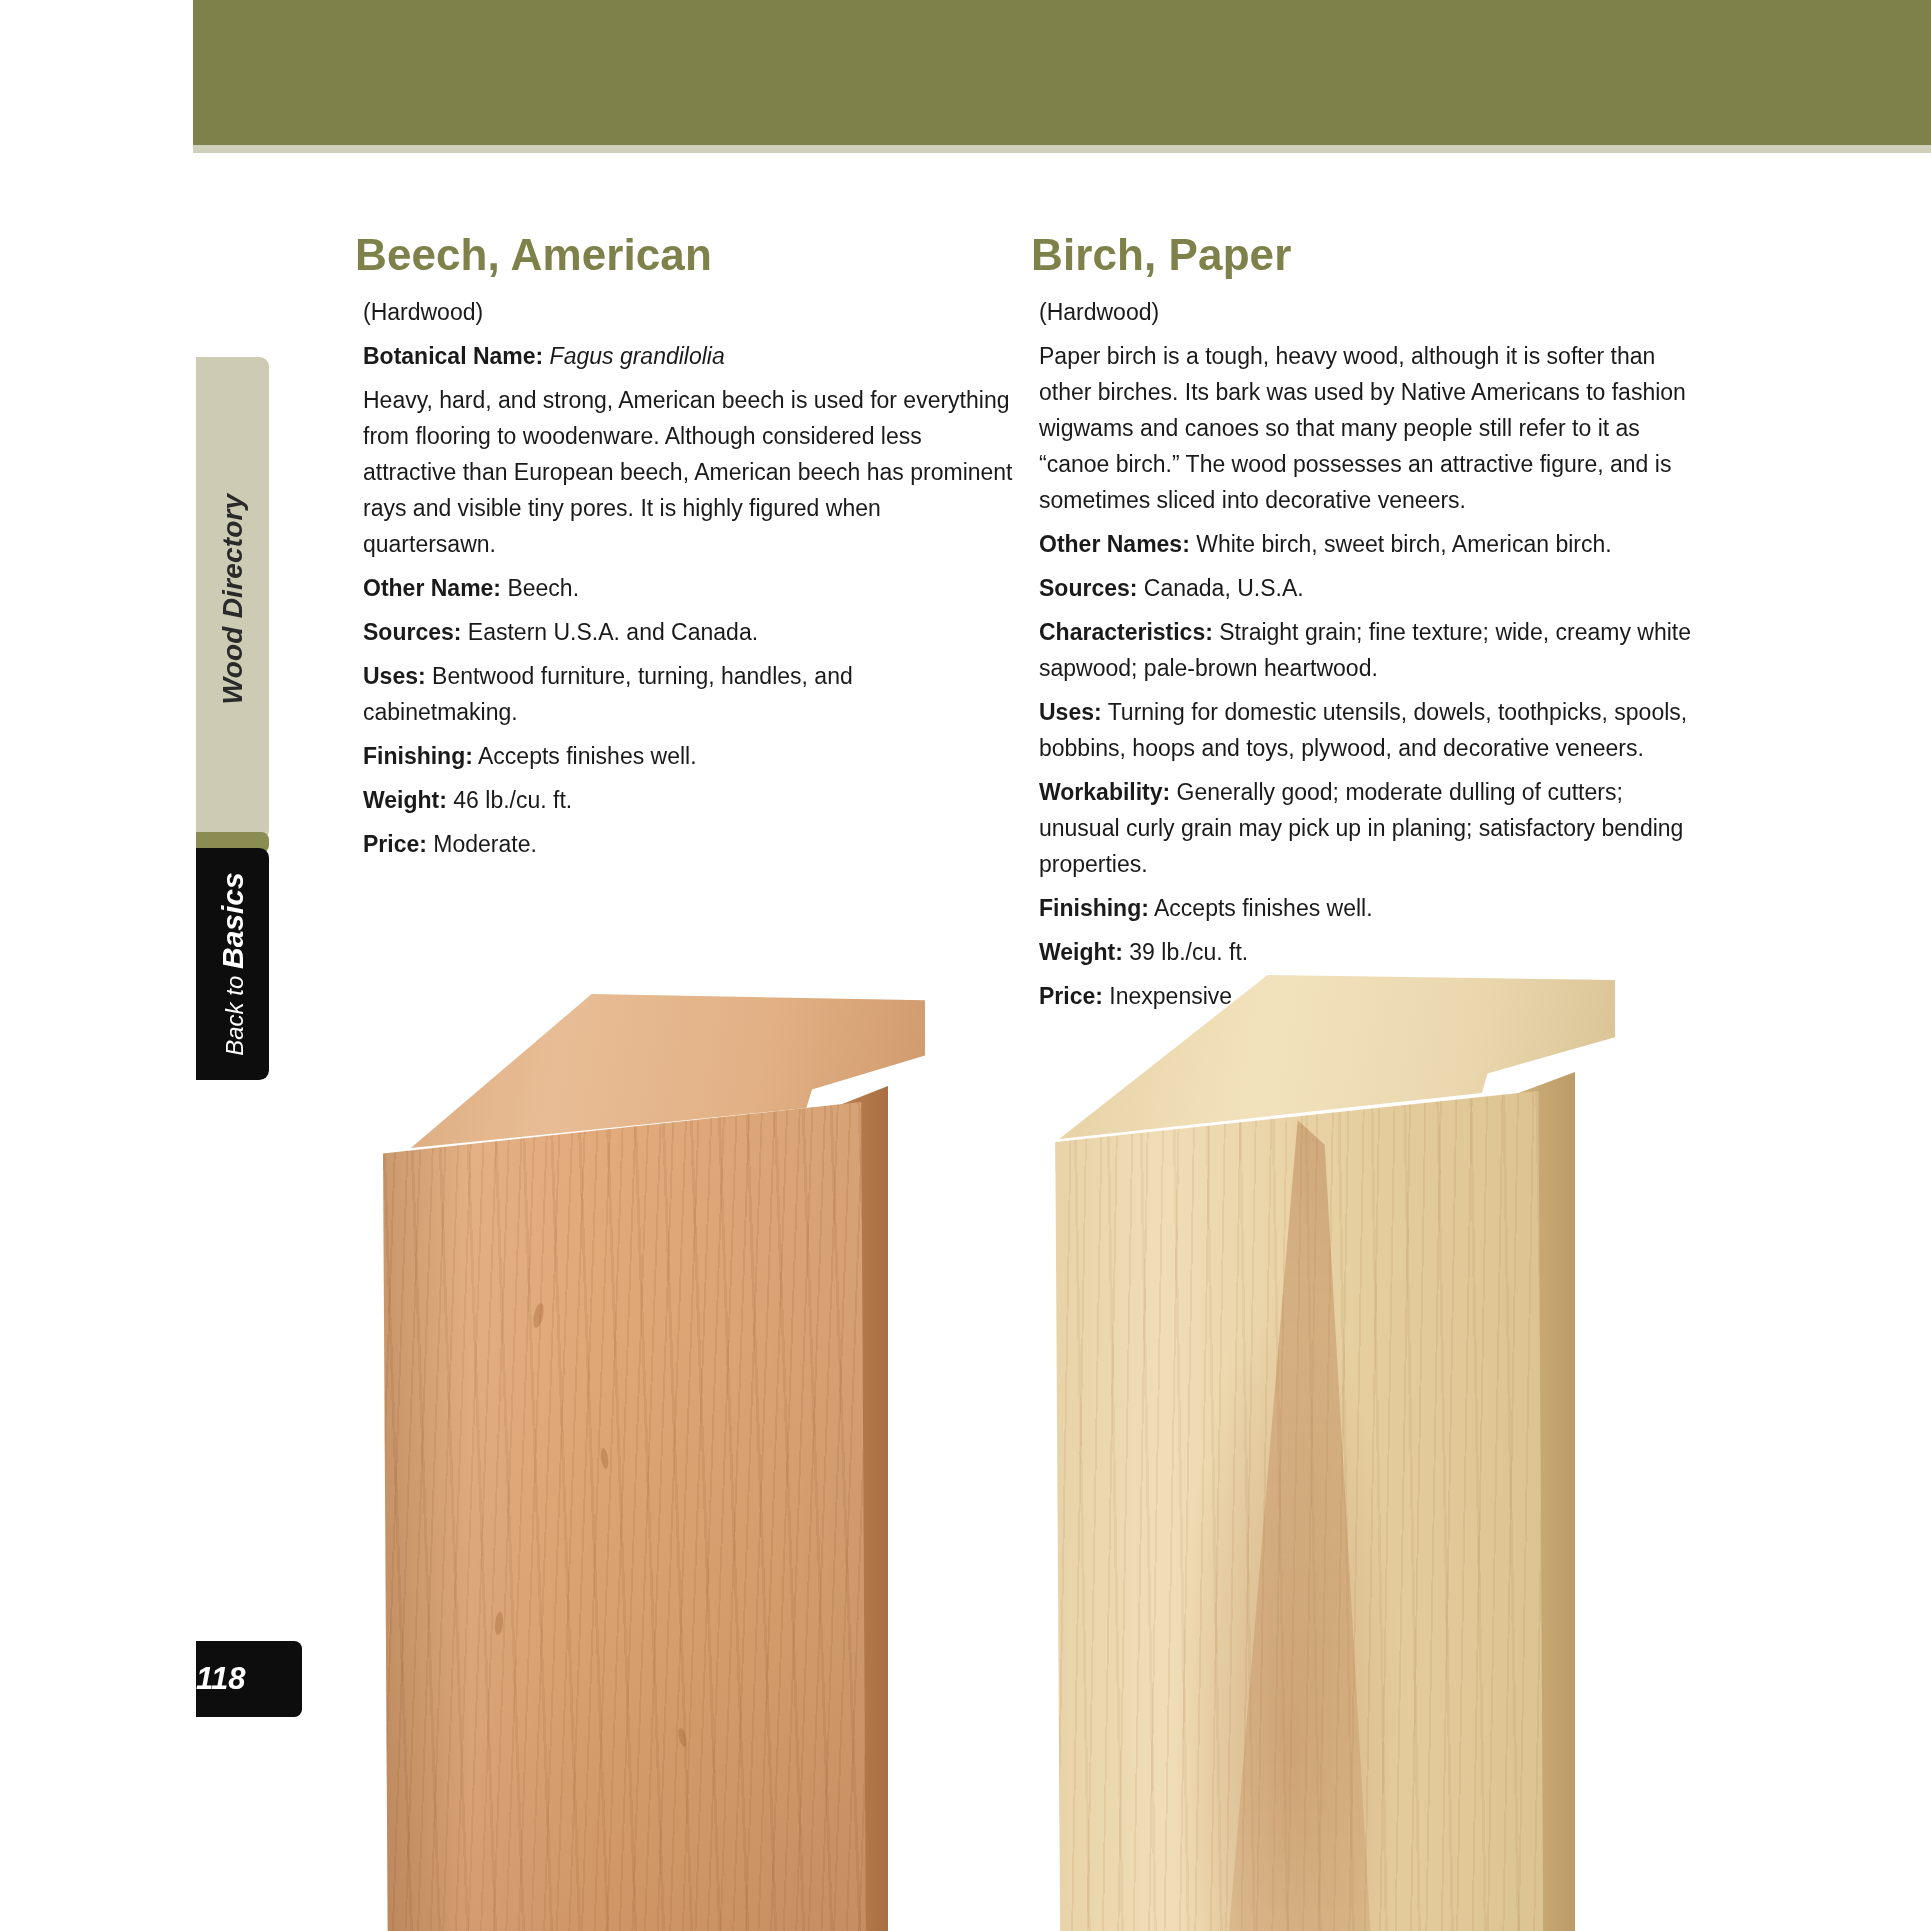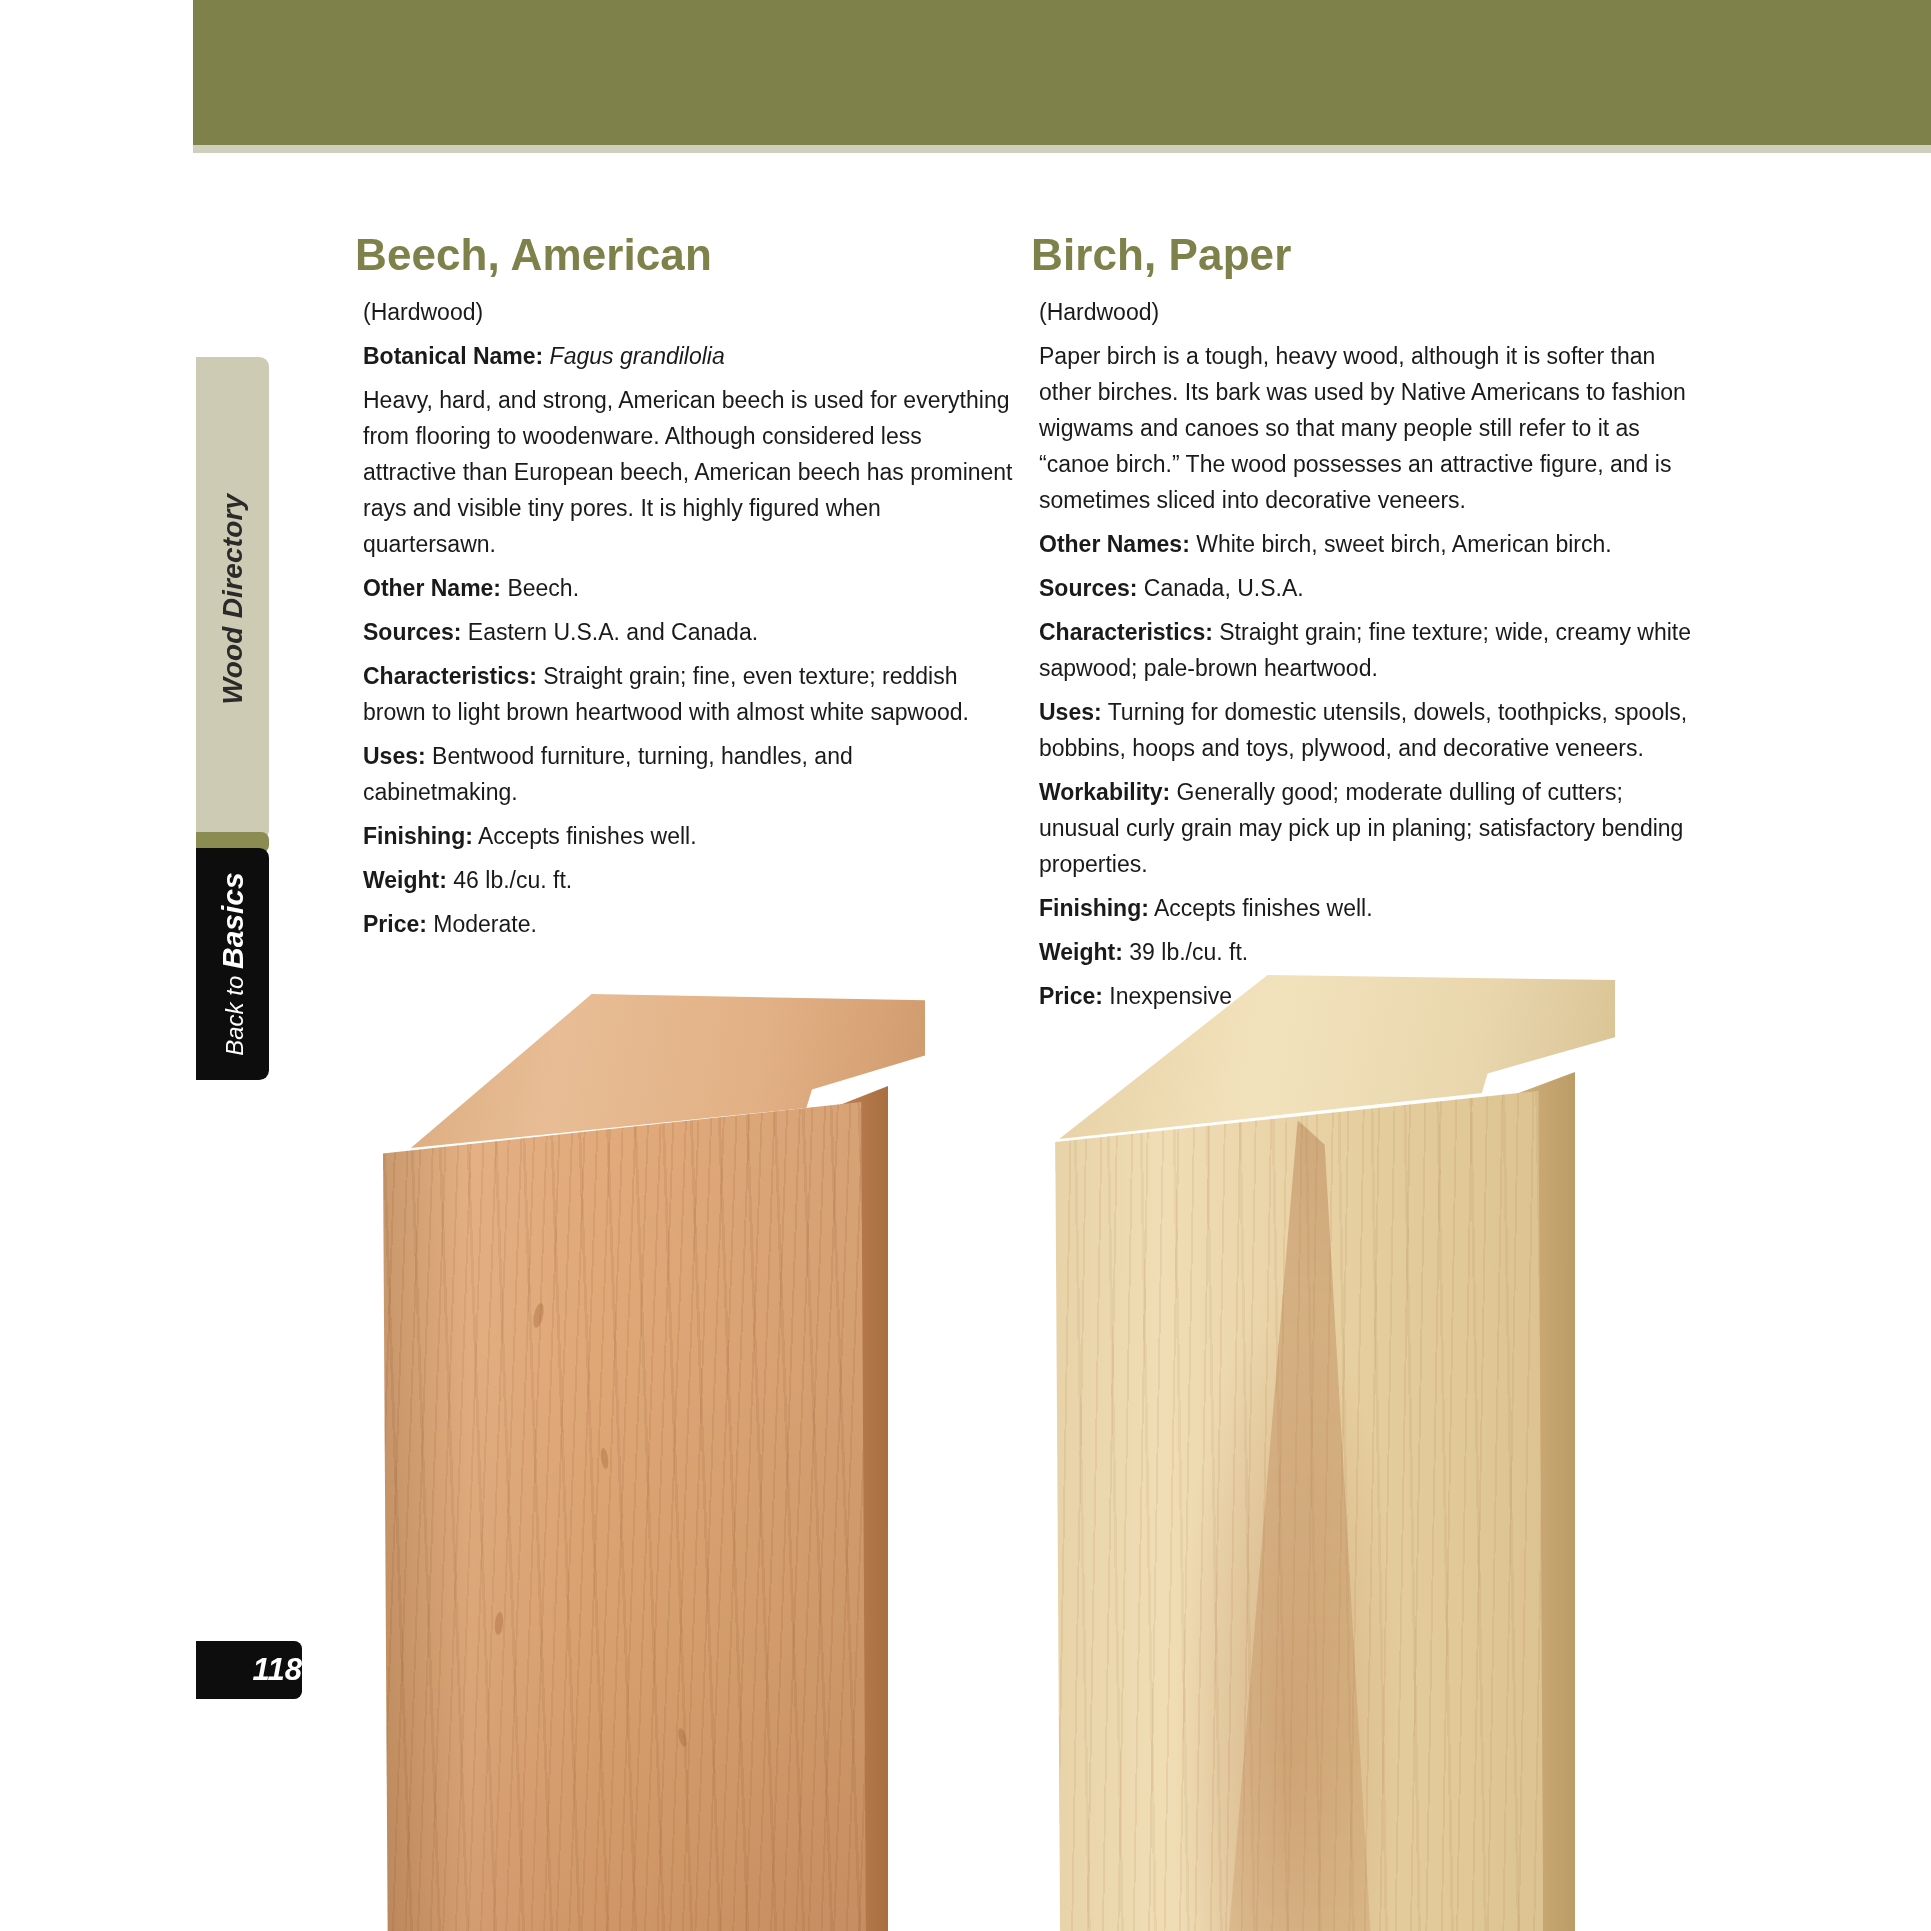--- a/index.html
+++ b/index.html
@@ -88,26 +88,26 @@
     background: #8a8c52;
     border-radius: 0 7.7px 7.7px 0;
   }
 
   
   .page-chip {
     position: absolute;
     left: 196px;
     top: 1641px;
     width: 106px;
-    height: 58px;
+    height: 76px;
     background: #0d0d0d;
     border-radius: 0 7.7px 7.7px 0;
     display: flex;
     align-items: center;
-    justify-content: flex-end;
+    justify-content: flex-start;
   }
   .page-chip span {
     color: #ffffff;
     font-style: italic;
     font-weight: bold;
     font-size: 31px;
   }
 
   
   .col {
@@ -276,21 +276,20 @@
   <h1 class="wood-title">Beech, American</h1>
   <div class="wood-body">
     <p>(Hardwood)</p>
     <p>
       <b>Botanical Name:</b>
       <i>Fagus grandilolia</i>
     </p>
     <p>Heavy, hard, and strong, American beech is used for everything from flooring to woodenware. Although considered less attractive than European beech, American beech has prominent rays and visible tiny pores. It is highly figured when quartersawn.</p>
     <p><b>Other Name:</b> <span>Beech.</span></p>
     <p><b>Sources:</b> <span>Eastern U.S.A. and Canada.</span></p>
-    <p><b>Characteristics:</b> <span>Straight grain; fine, even texture; reddish brown to light brown heartwood with almost white sapwood.</span></p>
     <p><b>Uses:</b> <span>Bentwood furniture, turning, handles, and cabinetmaking.</span></p>
     <p><b>Finishing:</b> <span>Accepts finishes well.</span></p>
     <p><b>Weight:</b> <span>46 lb./cu. ft.</span></p>
     <p><b>Price:</b> <span>Moderate.</span></p>
   </div>
 </div>
 
 <div class="col col-right">
   <h1 class="wood-title">Birch, Paper</h1>
   <div class="wood-body">

